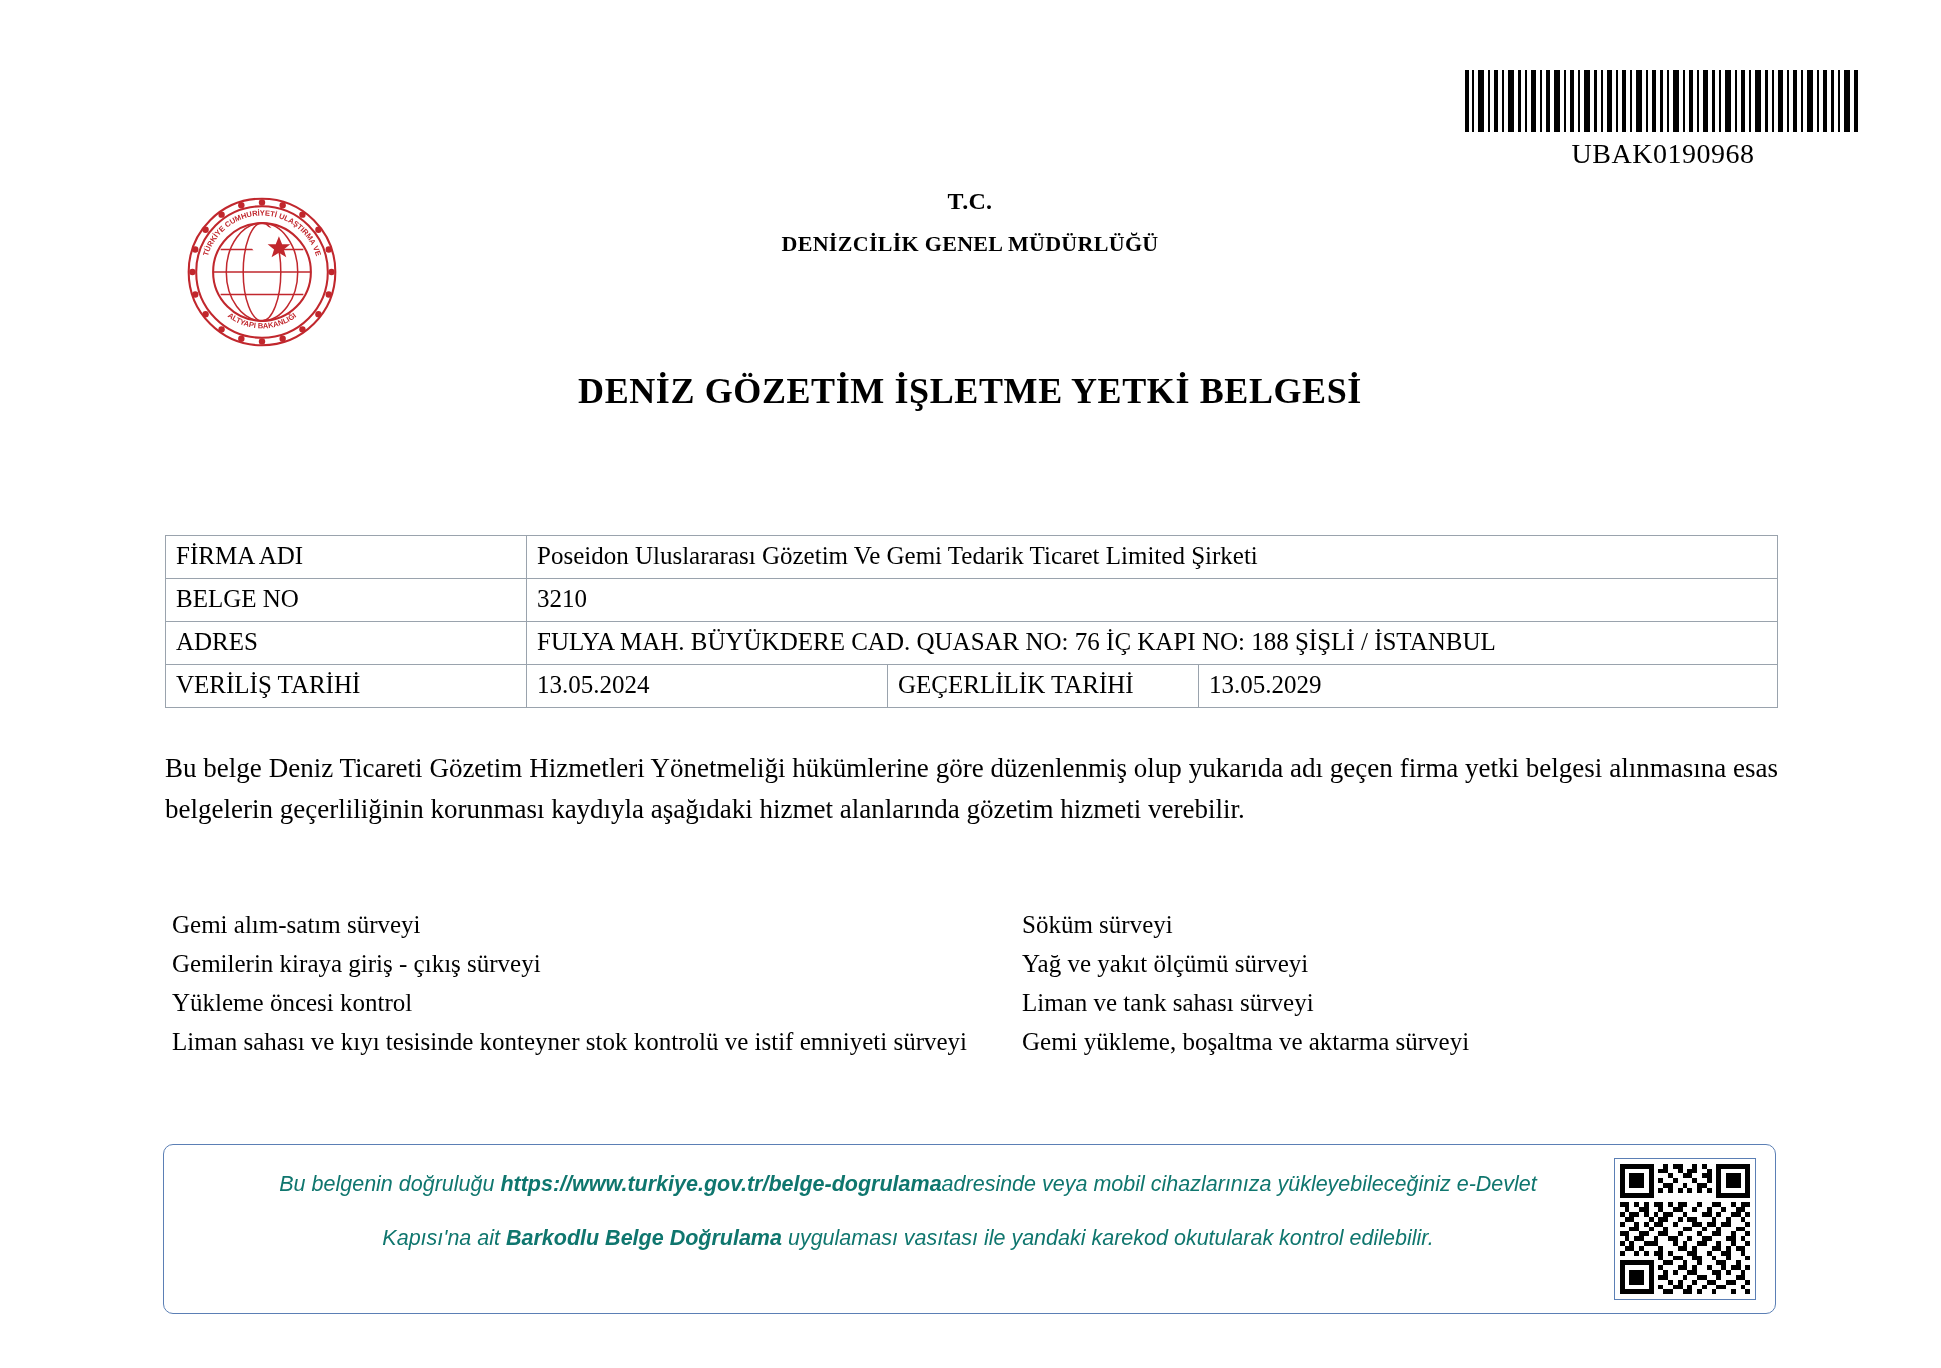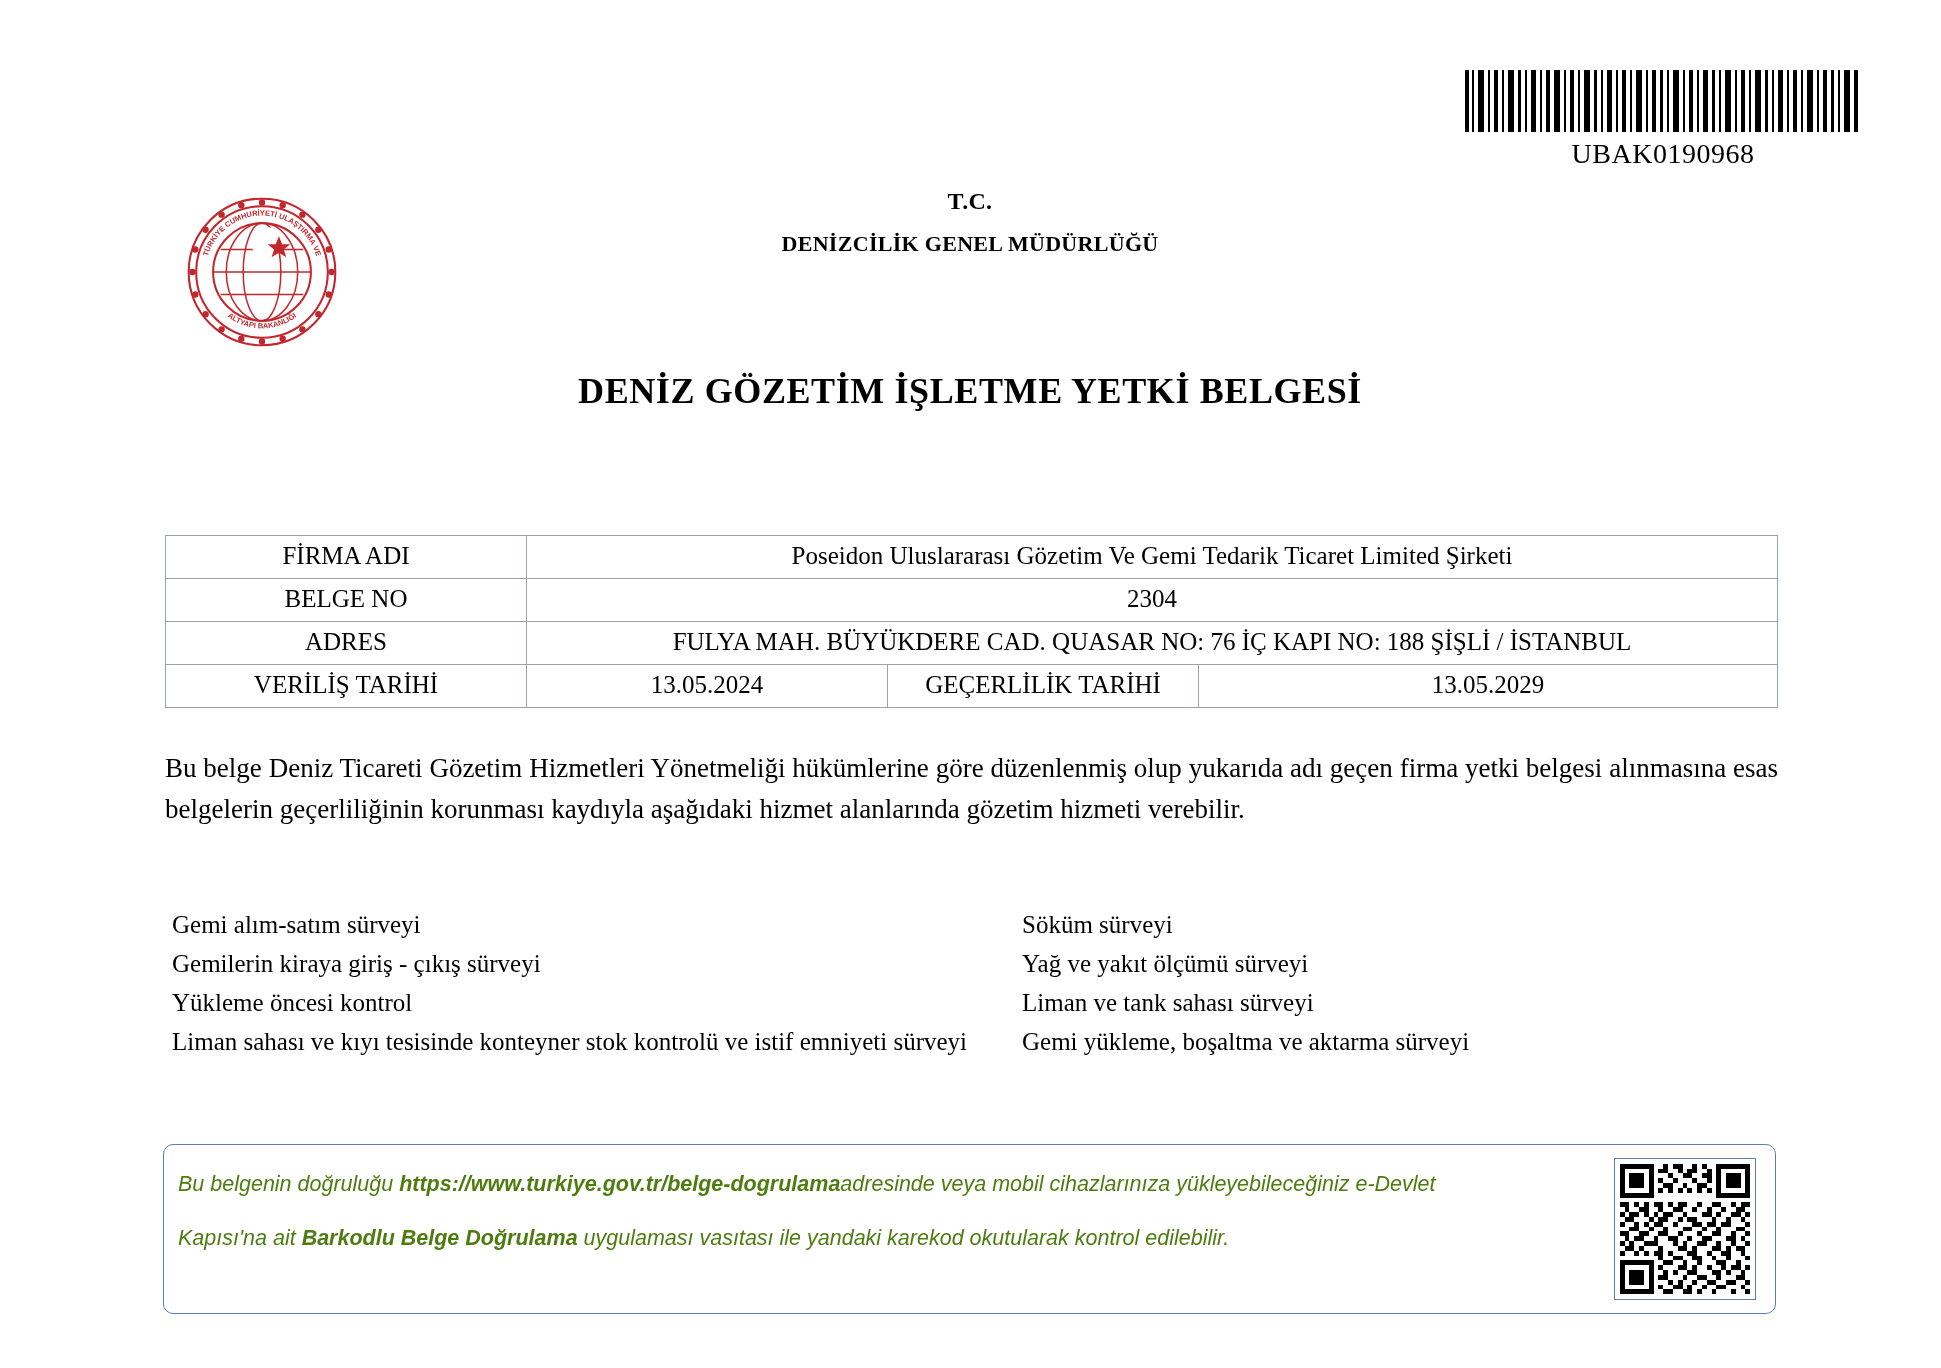--- a/index.html
+++ b/index.html
@@ -81,21 +81,20 @@
     border-collapse: collapse;
     font-size: 25px;
   }
   .info-table td {
     border: 1px solid #9aa3ad;
     padding: 4px 10px 6px 10px;
     height: 32px;
     vertical-align: middle;
     white-space: nowrap;
     overflow: hidden;
-    text-align: center;
   }
   .info-table td.label { width: 340px; }
   .info-table td.v-date { width: 340px; }
   .info-table td.label2 { width: 290px; }
 
   
   .paragraph {
     position: absolute;
     left: 165px;
     top: 748px;
@@ -134,21 +133,22 @@
   }
   .verify-text {
     position: absolute;
     left: 178px;
     top: 1160px;
     width: 1460px;
     font-family: "Liberation Sans", sans-serif;
     font-style: italic;
     font-size: 21.5px;
     line-height: 48px;
-    color: #4d7c0f;
+    color: #0f766e;
+    text-align: center;
   }
   .verify-text .b { font-weight: bold; }
   .verify-text .row2 { display: block; margin-top: 6px; }
 
   .qr-wrap {
     position: absolute;
     right: 0px;
     top: 0px;
     width: 180px;
     height: 168px;
@@ -298,21 +298,21 @@
 <div class="doc-title">DENİZ GÖZETİM İŞLETME YETKİ BELGESİ</div>
 
 <table class="info-table">
   <tbody>
       <tr>
     <td class="label">FİRMA ADI</td>
     <td colspan="3">Poseidon Uluslararası Gözetim Ve Gemi Tedarik Ticaret Limited Şirketi</td>
   </tr>
   <tr>
     <td class="label">BELGE NO</td>
-    <td colspan="3">2304</td>
+    <td colspan="3">3210</td>
   </tr>
   <tr>
     <td class="label">ADRES</td>
     <td colspan="3">FULYA MAH. BÜYÜKDERE CAD. QUASAR NO: 76 İÇ KAPI NO: 188 ŞİŞLİ / İSTANBUL</td>
   </tr>
   <tr>
     <td class="label">VERİLİŞ TARİHİ</td>
     <td class="v-date">13.05.2024</td>
     <td class="label2">GEÇERLİLİK TARİHİ</td>
     <td>13.05.2029</td>

